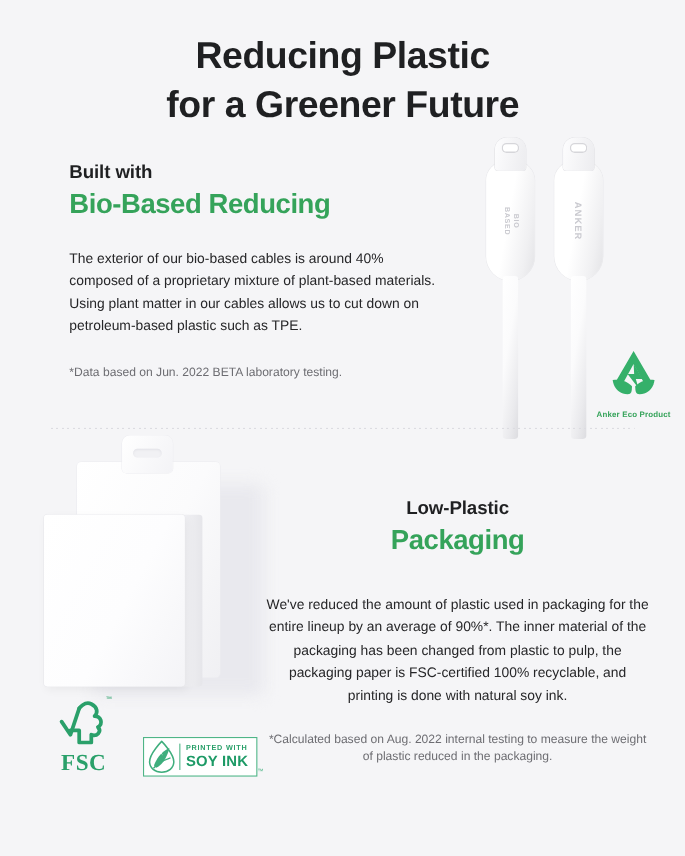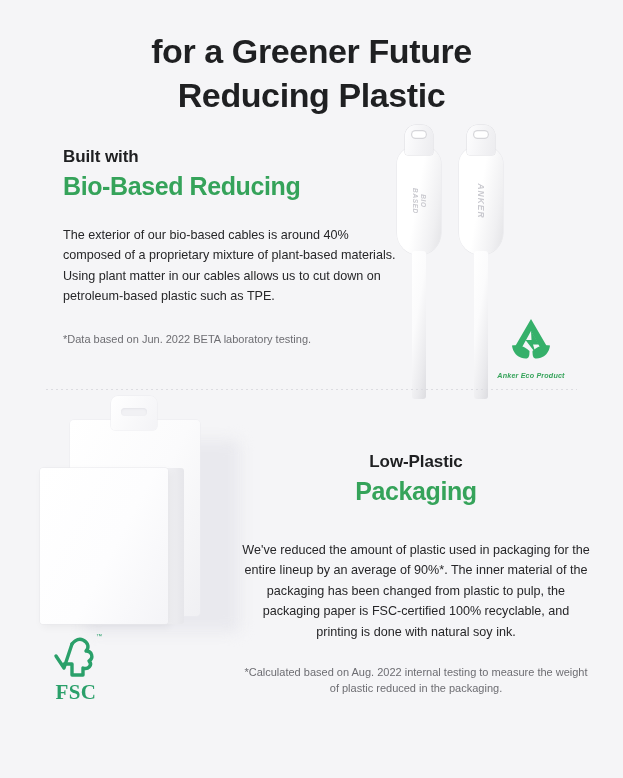--- a/index.html
+++ b/index.html
@@ -60,22 +60,22 @@
   .footnote{
     font-size:11px;
     line-height:1.5;
     color:#6d6d72;
     margin-top:24px;
   }
 
   
   .cable-art{
     position:absolute;
-    left:372px; top:0px;
-    width:190px; height:250px;font-style:italic;
+    left:417px; top:0px;
+    width:190px; height:250px;
   }
   .cable{position:absolute;top:8px;}
   .cable .plug{
     position:relative;
     width:44px;height:108px;
     background:linear-gradient(100deg,#ffffff 0%,#ffffff 46%,#f0f0f2 80%,#e3e3e6 100%);
     border-radius:20px 20px 26px 26px;
     box-shadow:0 0 0 0.5px #e6e6e9;
   }
   .cable .tip{
@@ -242,22 +242,22 @@
     position:absolute;right:-7px;bottom:0;
     font-size:5.5px;color:#4fb587;
   }
 </style>
 </head>
 <body>
 
 <div class="page">
 
   <div class="title-block">
+    <div class="title-line">Reducing Plastic</div>
     <div class="title-line">for a Greener Future</div>
-    <div class="title-line">Reducing Plastic</div>
   </div>
 
   <div class="section1">
 
     <div class="s1-text">
       <div class="eyebrow">Built with</div>
       <div class="headline">Bio-Based Reducing</div>
       <div class="body-copy">The exterior of our bio-based cables is around 40% composed of a proprietary mixture of plant-based materials. Using plant matter in our cables allows us to cut down on petroleum-based plastic such as TPE.</div>
       <div class="footnote">*Data based on Jun. 2022 BETA laboratory testing.</div>
     </div>
@@ -321,17 +321,30 @@
         <span class="tm">™</span>
         <svg width="50" height="44" viewBox="0 0 50 44">
           <g fill="none" stroke="#2aa06a" stroke-width="3.4" stroke-linejoin="round" stroke-linecap="round">
             <path d="M5 22 L13 34 L21 10"></path>
             <path d="M21 10 C21 10 26 3 32 6 C38 9 38 14 35 17 C41 17 43 24 38 27 C42 31 37 36 32 34 L32 41 L21 41 L21 30 L13 30"></path>
           </g>
         </svg>
         <div class="fsc-word">FSC</div>
       </div>
 
+      <div class="soy">
+        <svg class="soy-drop" viewBox="0 0 26 30">
+          <path d="M13 1 C13 1 24 12 24 19.5 C24 25.3 19.1 29 13 29 C6.9 29 2 25.3 2 19.5 C2 12 13 1 13 1 Z" fill="#ffffff" stroke="#3fae7d" stroke-width="1.4"></path>
+          <path d="M6 23 C6 23 9 12 20 7 C20 7 17 21 8 25 Z" fill="#3fae7d"></path>
+          <path d="M5.5 25.5 C5.5 25.5 11 19 21 16" fill="none" stroke="#3fae7d" stroke-width="1.3"></path>
+          <path d="M13 3 L15 9 L12 9 L14 14 L9.5 7.5 L12.5 7.5 Z" fill="#ffffff"></path>
+        </svg>
+        <div class="soy-words">
+          <div class="soy-top">PRINTED WITH</div>
+          <div class="soy-bottom">SOY INK</div>
+        </div>
+        <span class="soy-tm">™</span>
+      </div>
 
     </div>
   </div>
 
 </div>
 
 </body></html>

